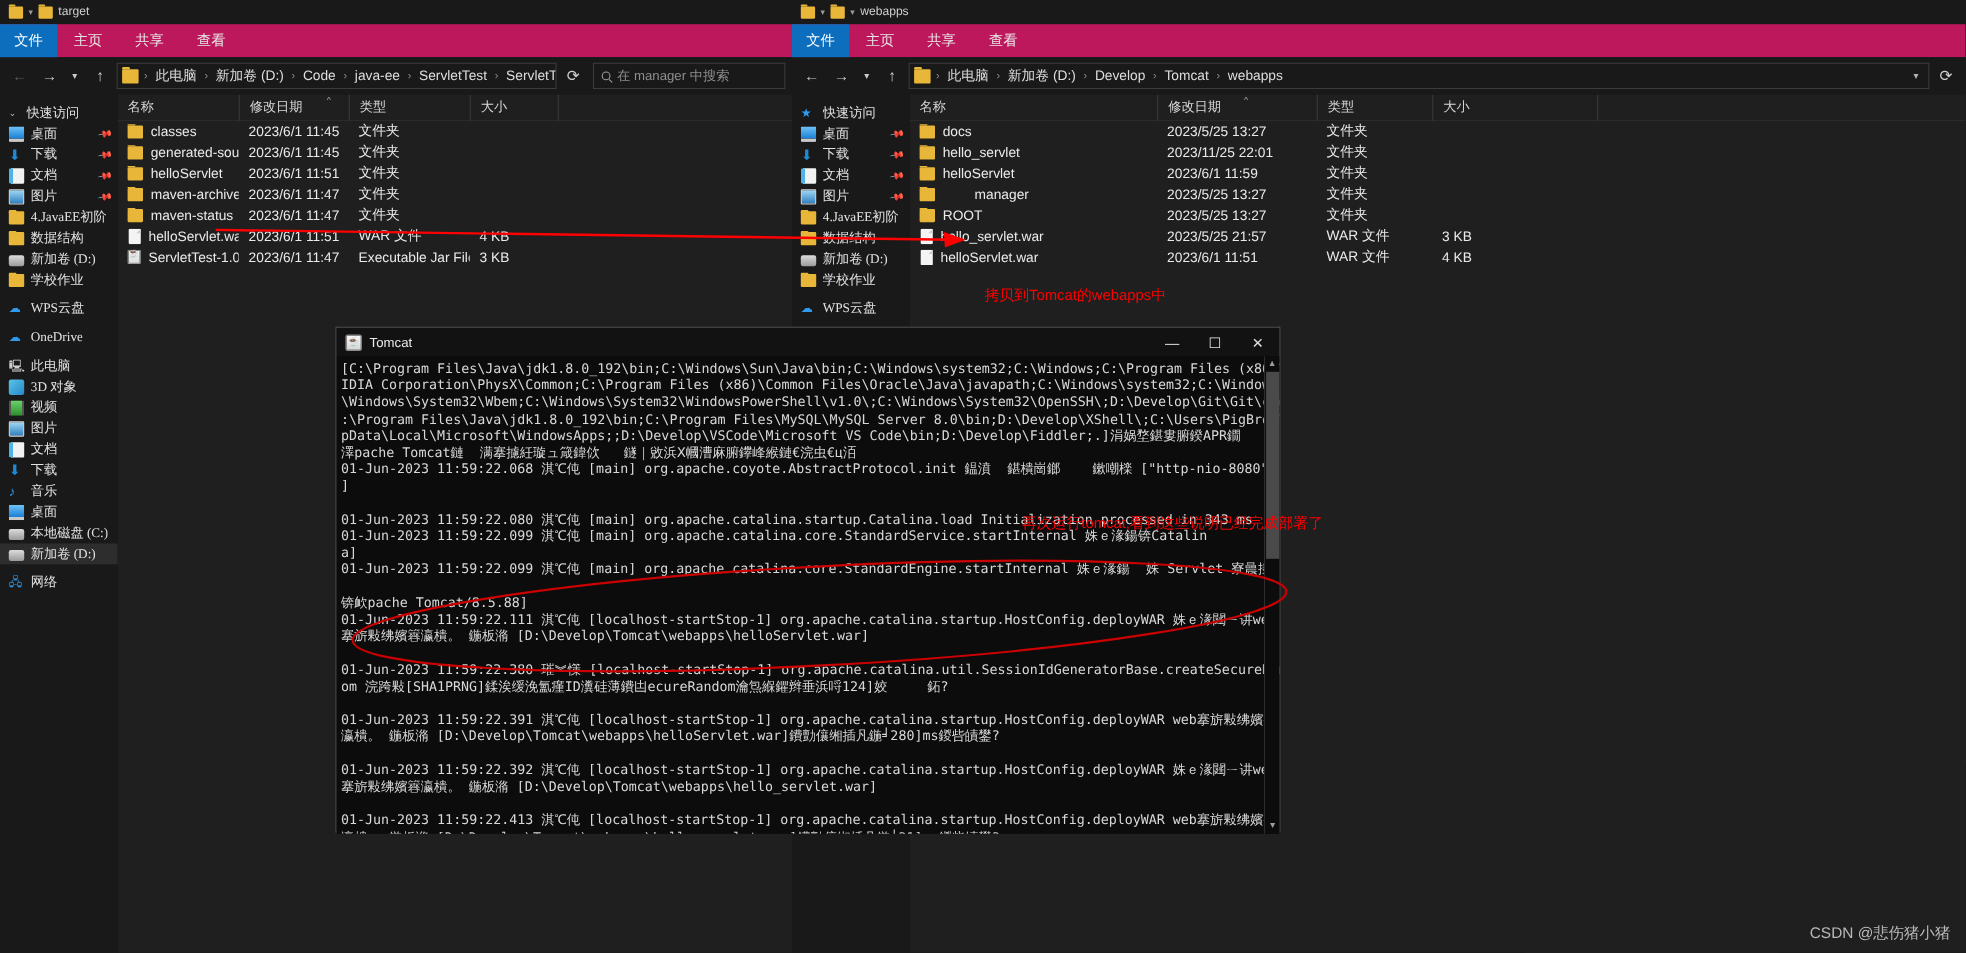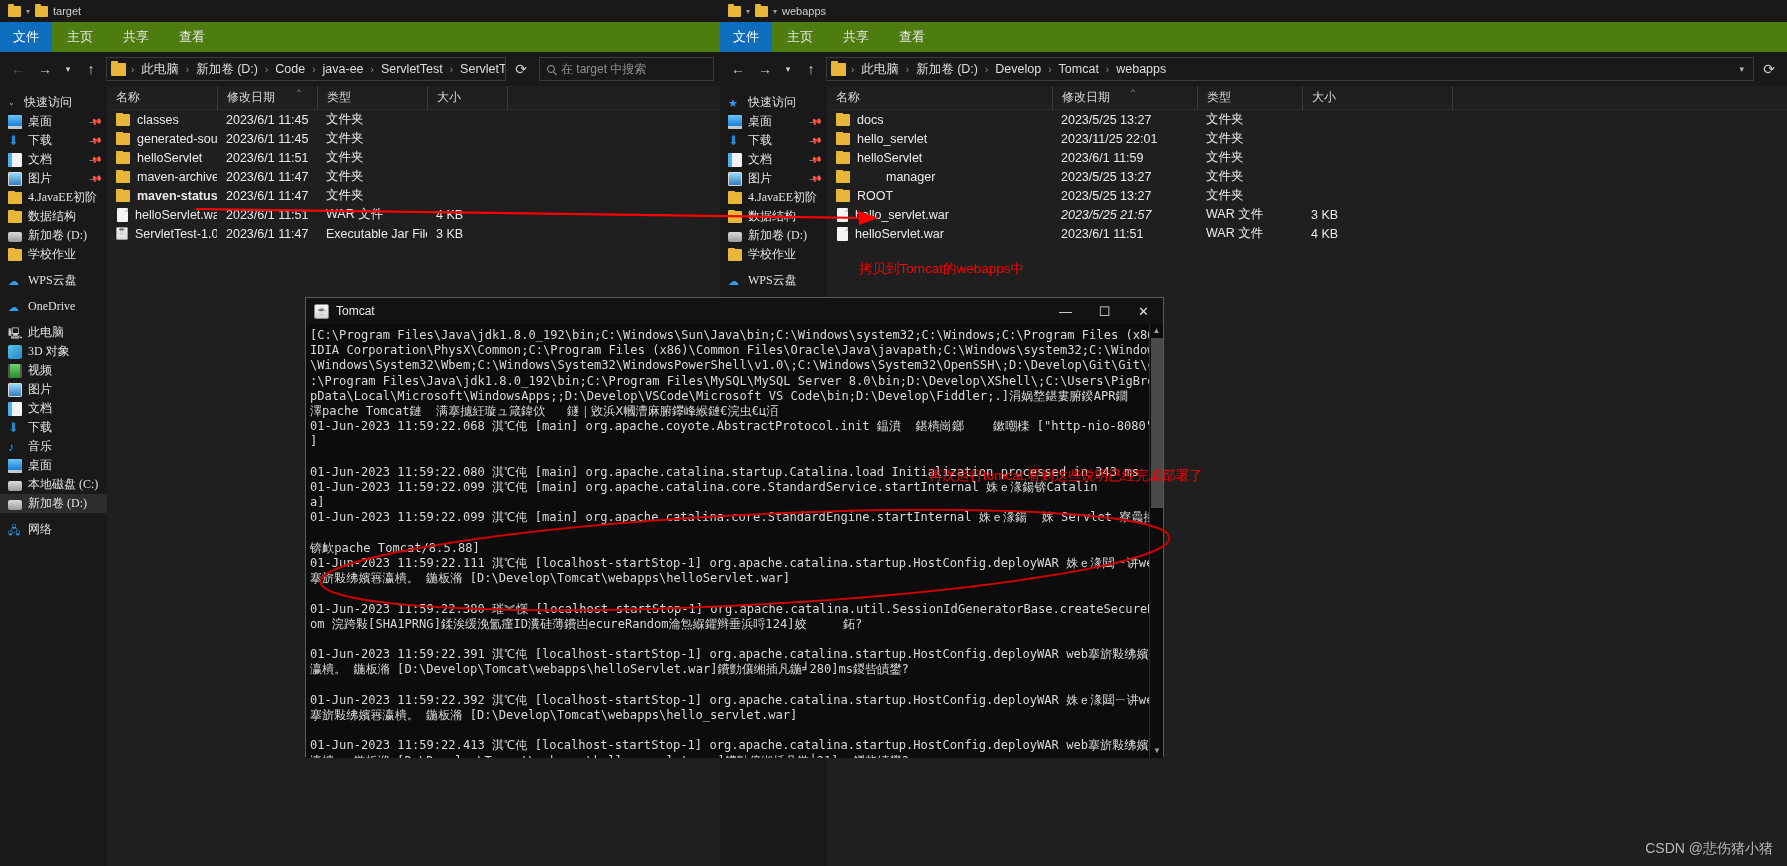--- a/index.html
+++ b/index.html
@@ -23,21 +23,21 @@
     width: 13px; height: 11px; background: #e8b73a; border-radius: 1px;
     position: relative; flex: none;
   }
   .tiny-folder:after {
     content: ""; position: absolute; left: 0; top: -2px;
     width: 6px; height: 2px; background: #e8b73a; border-radius: 1px 1px 0 0;
   }
   .tiny-chev { font-size: 8px; color: #9a9a9a; }
 
   .ex-ribbon {
-    height: 30px; background: #4d7c0f;
+    height: 30px; background: #be185d;
     display: flex; align-items: stretch; font-size: 13px;
   }
   .ribbon-file {
     background: #0d6ebd; color: #fff;
     display: flex; align-items: center; padding: 0 13px;
     cursor: pointer;
   }
   .ribbon-tab {
     display: flex; align-items: center; padding: 0 15px;
     color: #e6e6e6; cursor: pointer;
@@ -261,21 +261,21 @@
         <span class="crumb">java-ee</span>
         <span class="crumb-sep">›</span>
         <span class="crumb">ServletTest</span>
         <span class="crumb-sep">›</span>
         <span class="crumb">ServletTest</span>
 
       </div>
       <div class="nav-btn">⟳</div>
       <div class="searchbox">
         <span class="mag"></span>
-        <span>在 target 中搜索</span>
+        <span>在 manager 中搜索</span>
       </div>
     </div>
 
     <div class="ex-body">
       <div class="ex-sidebar" id="w1-sidebar">
           <div class="side-item">
             <span class="si-ico ico-chev">⌄</span>
             <span class="lbl">快速访问</span>
           </div>
           <div class="side-item">
@@ -411,21 +411,21 @@
             <div class="row">
               <div class="cell" style="width: 110px;">
                 <span class="f-ico folder"></span>
                 <span>maven-archiver</span>
               </div>
               <div class="cell" style="width: 100px;">2023/6/1 11:47</div>
               <div class="cell" style="width: 110px;">文件夹</div>
               <div class="cell" style="width: 80px;"></div>
             </div>
             <div class="row">
-              <div class="cell" style="width: 110px; font-weight: bold;">
+              <div class="cell" style="width: 110px;">
                 <span class="f-ico folder"></span>
                 <span>maven-status</span>
               </div>
               <div class="cell" style="width: 100px;">2023/6/1 11:47</div>
               <div class="cell" style="width: 110px;">文件夹</div>
               <div class="cell" style="width: 80px;"></div>
             </div>
             <div class="row">
               <div class="cell" style="width: 110px;">
                 <span class="f-ico file"></span>
@@ -591,21 +591,21 @@
               </div>
               <div class="cell" style="width: 145px;">2023/5/25 13:27</div>
               <div class="cell" style="width: 105px;">文件夹</div>
               <div class="cell" style="width: 150px;"></div>
             </div>
             <div class="row">
               <div class="cell" style="width: 225px;">
                 <span class="f-ico file"></span>
                 <span>hello_servlet.war</span>
               </div>
-              <div class="cell" style="width: 145px; font-style: italic;">2023/5/25 21:57</div>
+              <div class="cell" style="width: 145px;">2023/5/25 21:57</div>
               <div class="cell" style="width: 105px;">WAR 文件</div>
               <div class="cell" style="width: 150px;">3 KB</div>
             </div>
             <div class="row">
               <div class="cell" style="width: 225px;">
                 <span class="f-ico file"></span>
                 <span>helloServlet.war</span>
               </div>
               <div class="cell" style="width: 145px;">2023/6/1 11:51</div>
               <div class="cell" style="width: 105px;">WAR 文件</div>
@@ -635,18 +635,18 @@
   </div>
 
   <svg class="overlay">
 
     <line x1="196" y1="209" x2="868" y2="218" stroke="#ff0000" stroke-width="2.2"></line>
     <polygon points="878,218 858,211 859,225" fill="#ff0000"></polygon>
 
     <ellipse cx="745" cy="560" rx="425" ry="45" fill="none" stroke="#cc0000" stroke-width="2" transform="rotate(-3 745 560)"></ellipse>
   </svg>
 
-  <div class="anno" id="anno-0" style="left: 859px; top: 260px; color: rgb(255, 0, 0);">拷贝到Tomcat的webapps中</div>
+  <div class="anno" id="anno-0" style="left: 895px; top: 260px; color: rgb(255, 0, 0);">拷贝到Tomcat的webapps中</div>
   <div class="anno" id="anno-1" style="left: 929px; top: 467px; color: rgb(255, 0, 0);">再次运行tomcat,看到这些说明已经完成部署了</div>
 
   <div class="watermark">CSDN @悲伤猪小猪</div>
 
 </div>
 
 </body></html>

